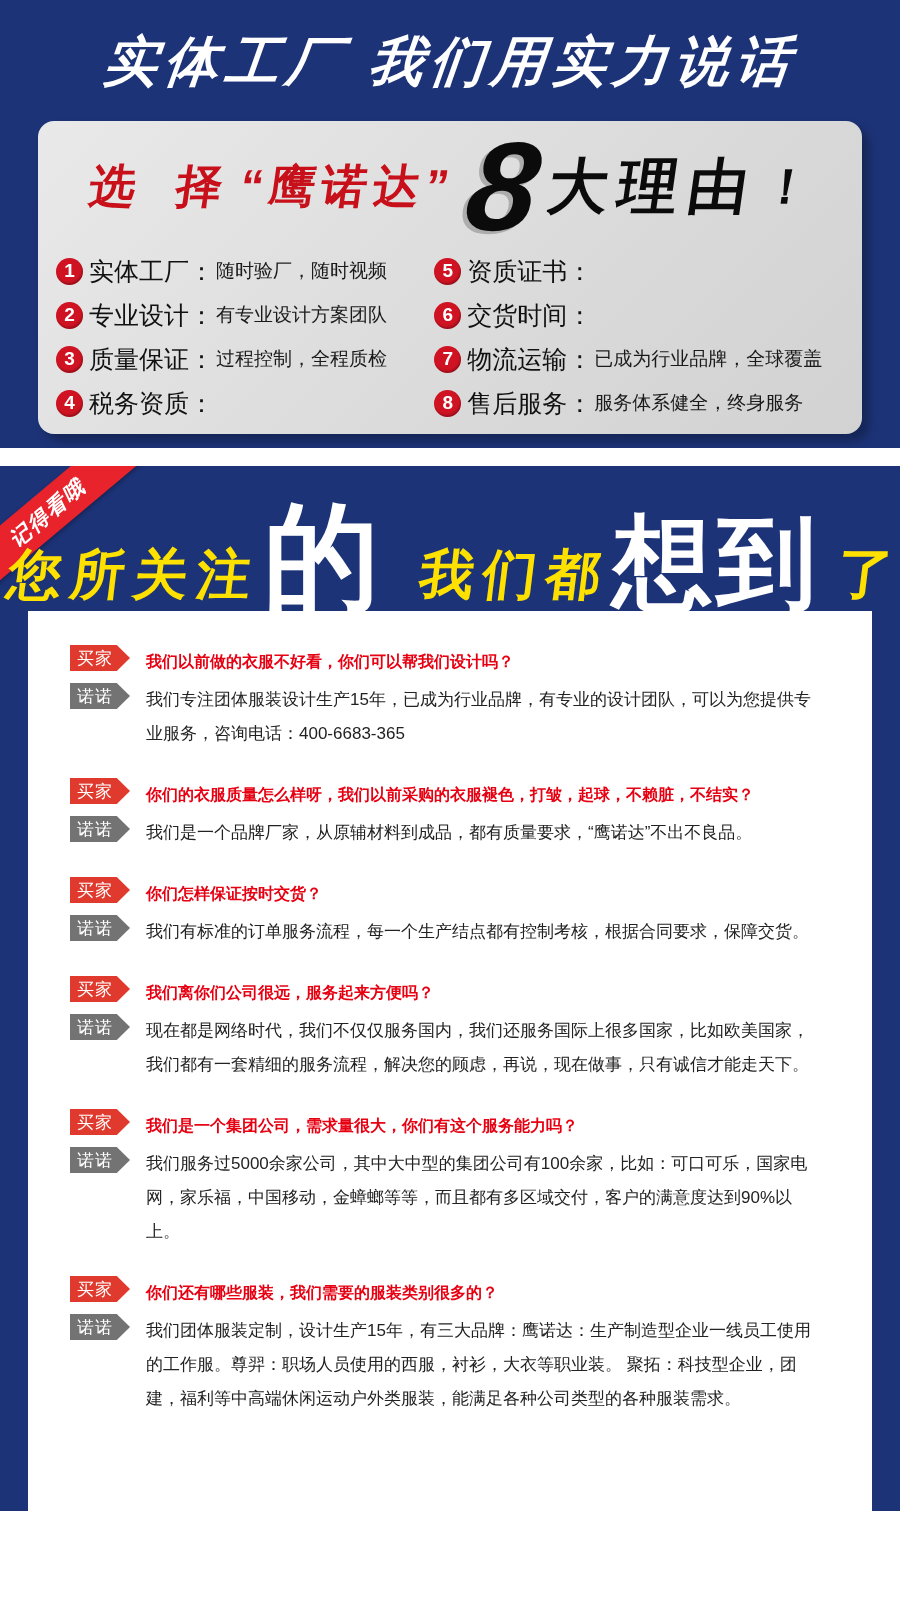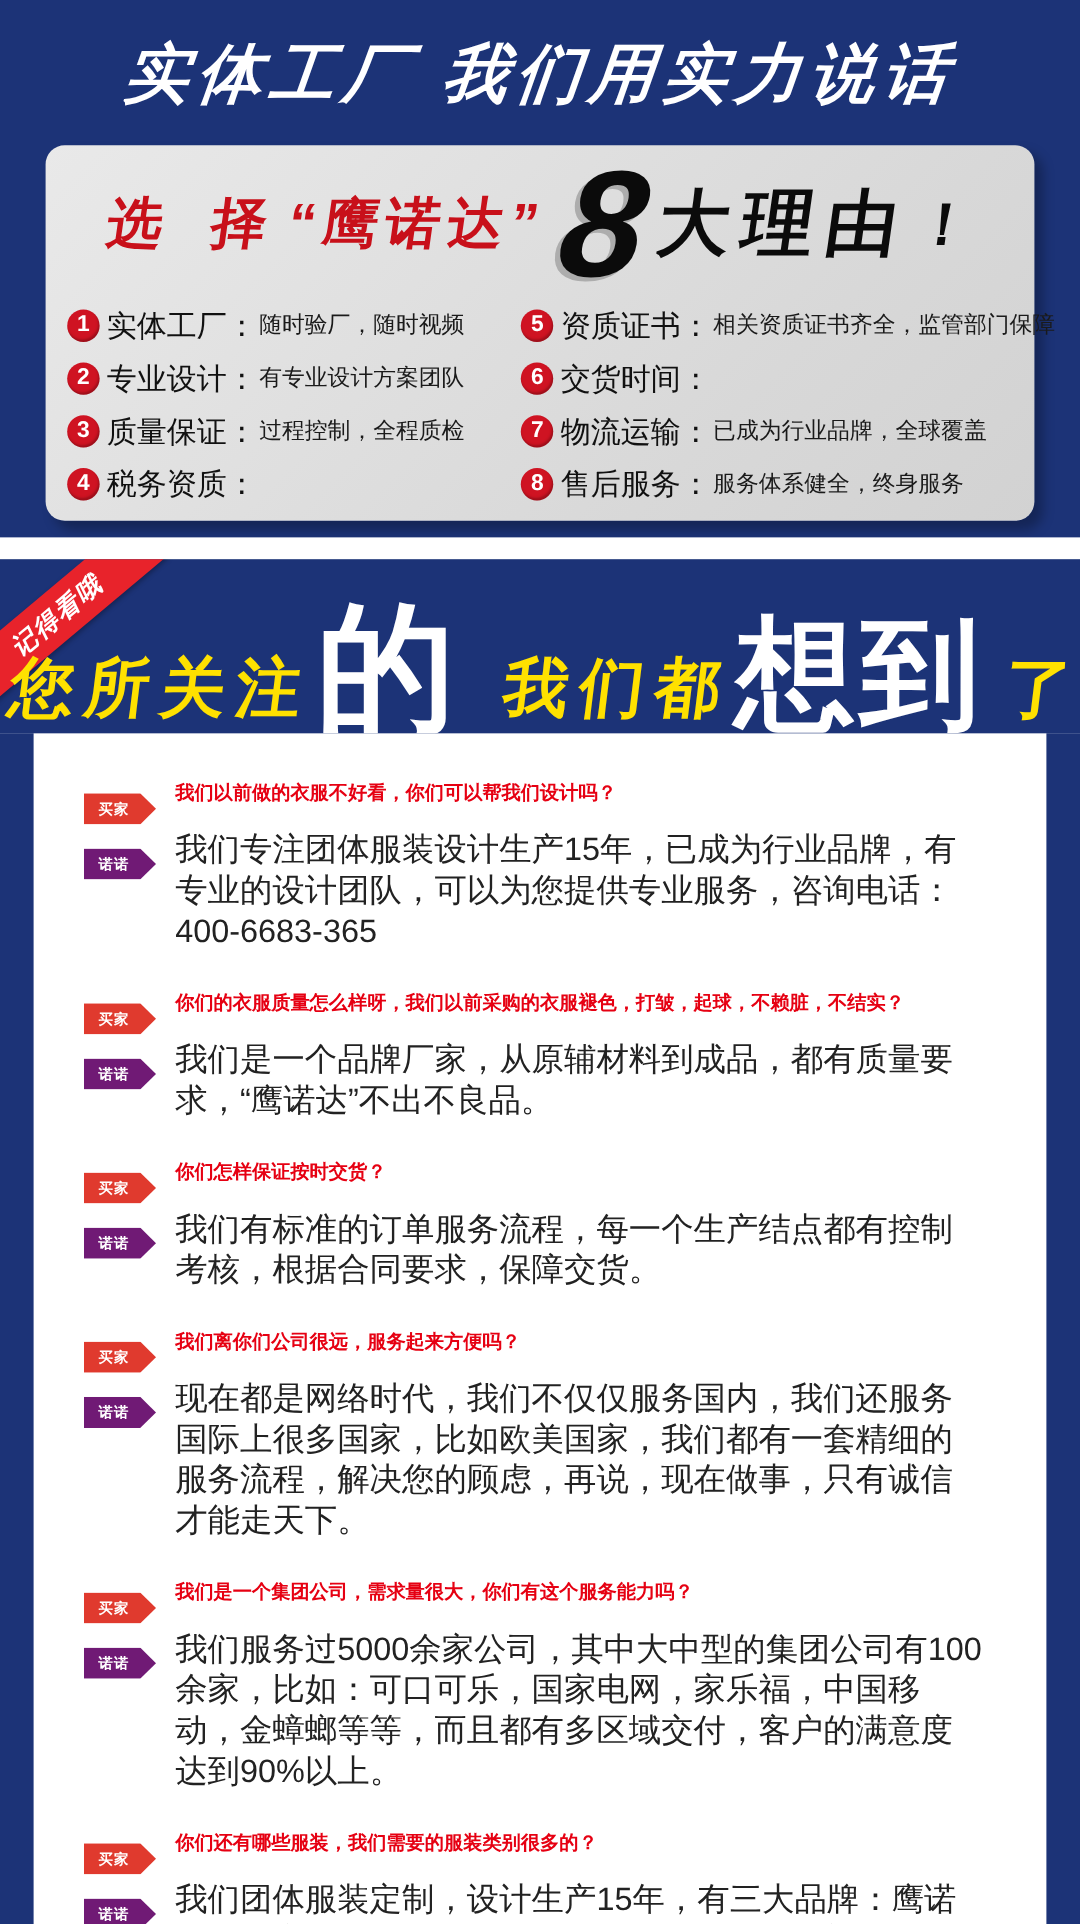--- a/index.html
+++ b/index.html
@@ -195,46 +195,46 @@
   .qa-block{margin-bottom:27px;}
   .qa-row{
     display:flex;
     align-items:flex-start;
     margin-bottom:4px;
   }
   .tag{
     flex:0 0 auto;
     width:60px;
     height:26px;
-    margin-top:16px;
-    color:#ffffff;
-    font-size:12px;
-    font-weight:bold;
+    margin-top:0;
+    color:#ffffff;
+    font-size:17px;
+    font-weight:normal;
     display:inline-flex;
     align-items:center;
     justify-content:center;
     padding-right:10px;
     box-sizing:border-box;
     clip-path:polygon(0 0,78% 0,100% 50%,78% 100%,0 100%);
     letter-spacing:1px;
   }
   .tag-red{background:#e03a2e;}
-  .tag-blue{background:#701a75;}
+  .tag-blue{background:#737373;}
   .q-text{
     margin:0 0 0 16px;
     color:#e60012;
     font-size:16px;
     font-weight:bold;
     line-height:34px;
     flex:1;
   }
   .a-text{
     margin:0 16px 0 16px;
     color:#222222;
-    font-size:27px;
+    font-size:17px;
     line-height:34px;
     flex:1;
   }
 </style>
 </head>
 <body>
 
 <div class="page">
 
   <section class="section-top">
@@ -270,21 +270,20 @@
           </div>
 
           <div class="reason">
             <span class="reason-num">4</span>
             <span class="reason-label">税务资质：</span>
           </div>
 
           <div class="reason">
             <span class="reason-num">5</span>
             <span class="reason-label">资质证书：</span>
-            <span class="reason-text">相关资质证书齐全，监管部门保障</span>
           </div>
 
           <div class="reason">
             <span class="reason-num">6</span>
             <span class="reason-label">交货时间：</span>
           </div>
 
           <div class="reason">
             <span class="reason-num">7</span>
             <span class="reason-label">物流运输：</span>

